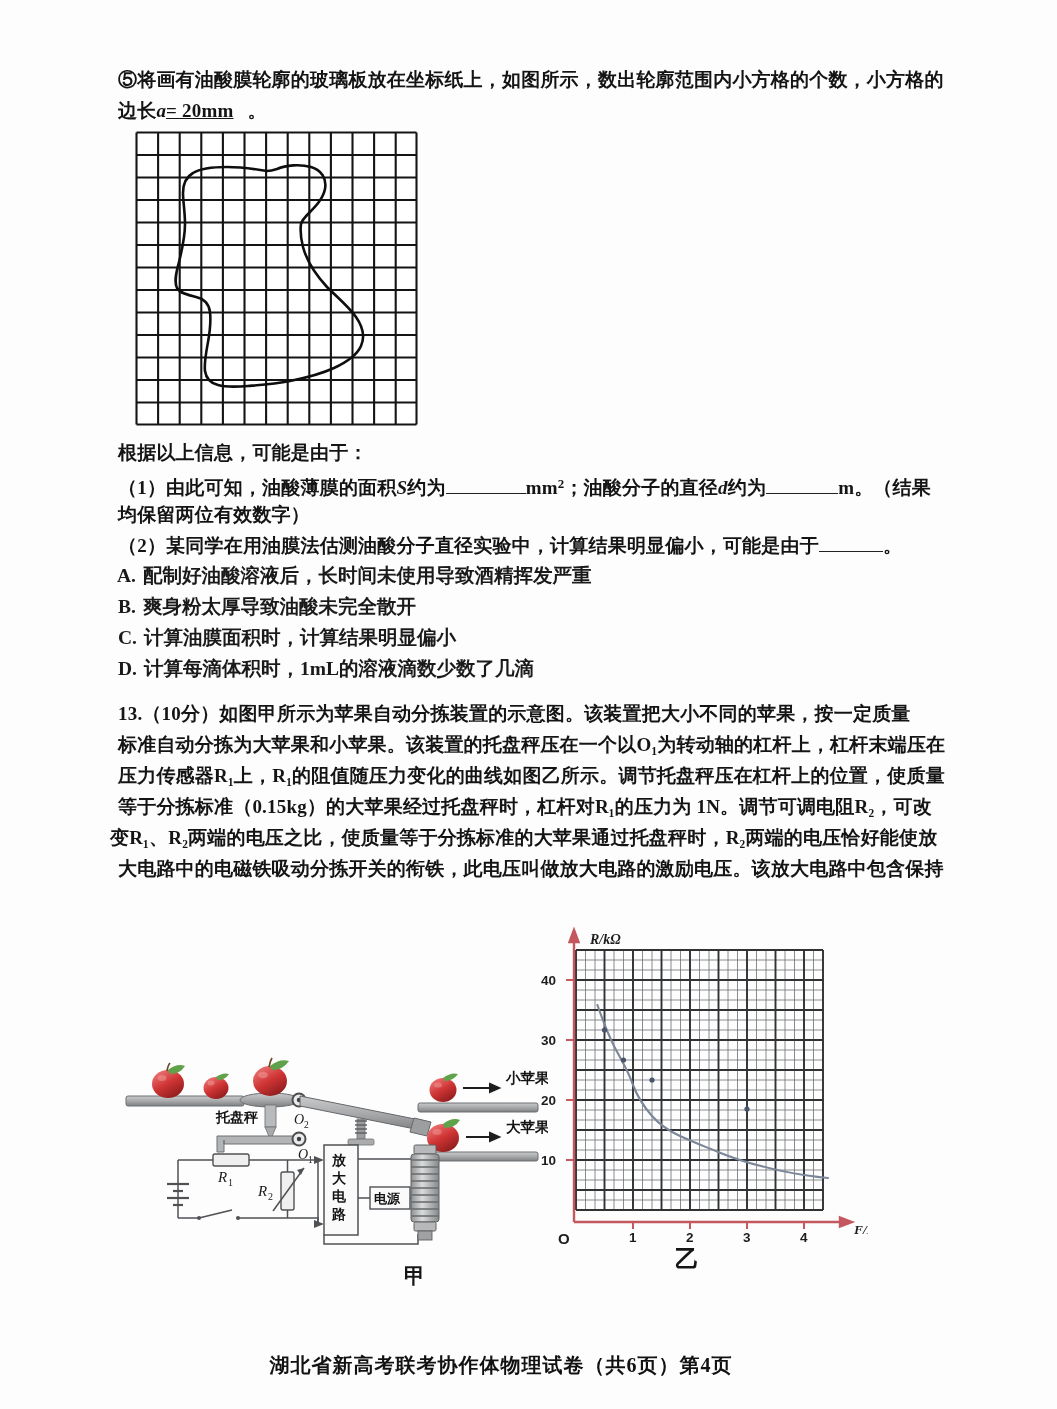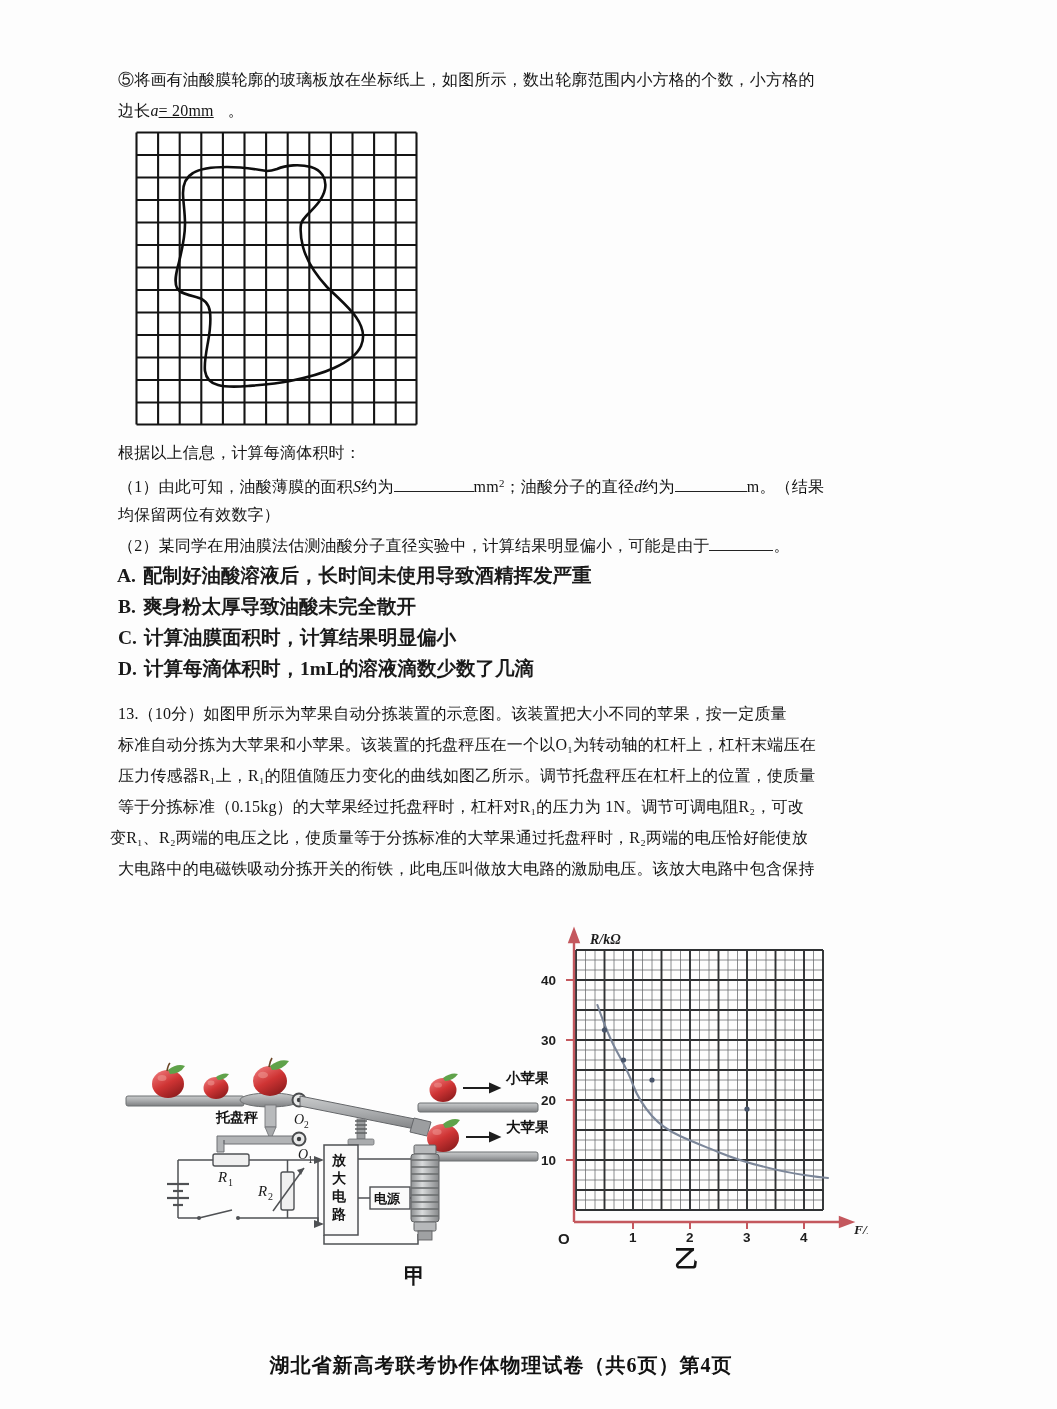--- a/index.html
+++ b/index.html
@@ -19,24 +19,24 @@
     position: absolute;
     left: 0; top: 0;
     width: 1057px;
     height: 1409px;
     background: #fdfdfd;
   }
 
   
   .para {
     position: absolute;
-    font-size: 16px;
+    font-size: 19px;
     line-height: 31px;
     letter-spacing: 0.2px;
-    font-weight: 400;
+    font-weight: 700;
     color: #141414;
     text-align: justify;
   }
   .inline-u {
     display: inline-block;
     border-bottom: 1.4px solid #222;
     height: 17px;
   }
   .u70 { width: 72px; }
   .u78 { width: 80px; }
@@ -171,21 +171,21 @@
            C 47 119, 50 106, 50 93
            C 50 81, 48 70, 48 62
            C 48 53, 51 46, 58 42
            C 66 37, 79 36, 92 36
            C 106 36, 120 38, 132 40
            C 136 40, 139 39, 142 38 Z" fill="none" stroke="#0e0e0e" stroke-width="2.6" stroke-linejoin="round"></path>
     </svg>
   </div>
 
   <div class="para" style="left:118px; top:437px; width:835px;">
-    <span>根据以上信息，计算每滴体积时：</span>
+    <span>根据以上信息，可能是由于：</span>
   </div>
 
   <div class="para" style="left:118px; top:468px; width:845px;">
     <span>（1）由此可知，油酸薄膜的面积</span><i class="v">S</i><span>约为</span><span class="inline-u u78"></span><span class="mono-ish">mm</span><span class="sup">2</span><span>；油酸分子的直径</span><i class="v">d</i><span>约为</span><span class="inline-u u70"></span><span class="mono-ish">m</span><span>。（结果</span>
   </div>
   <div class="para" style="left:118px; top:499px; width:845px;">
     <span>均保留两位有效数字）</span>
   </div>
 
   <div class="para" style="left:118px; top:530px; width:845px;">

